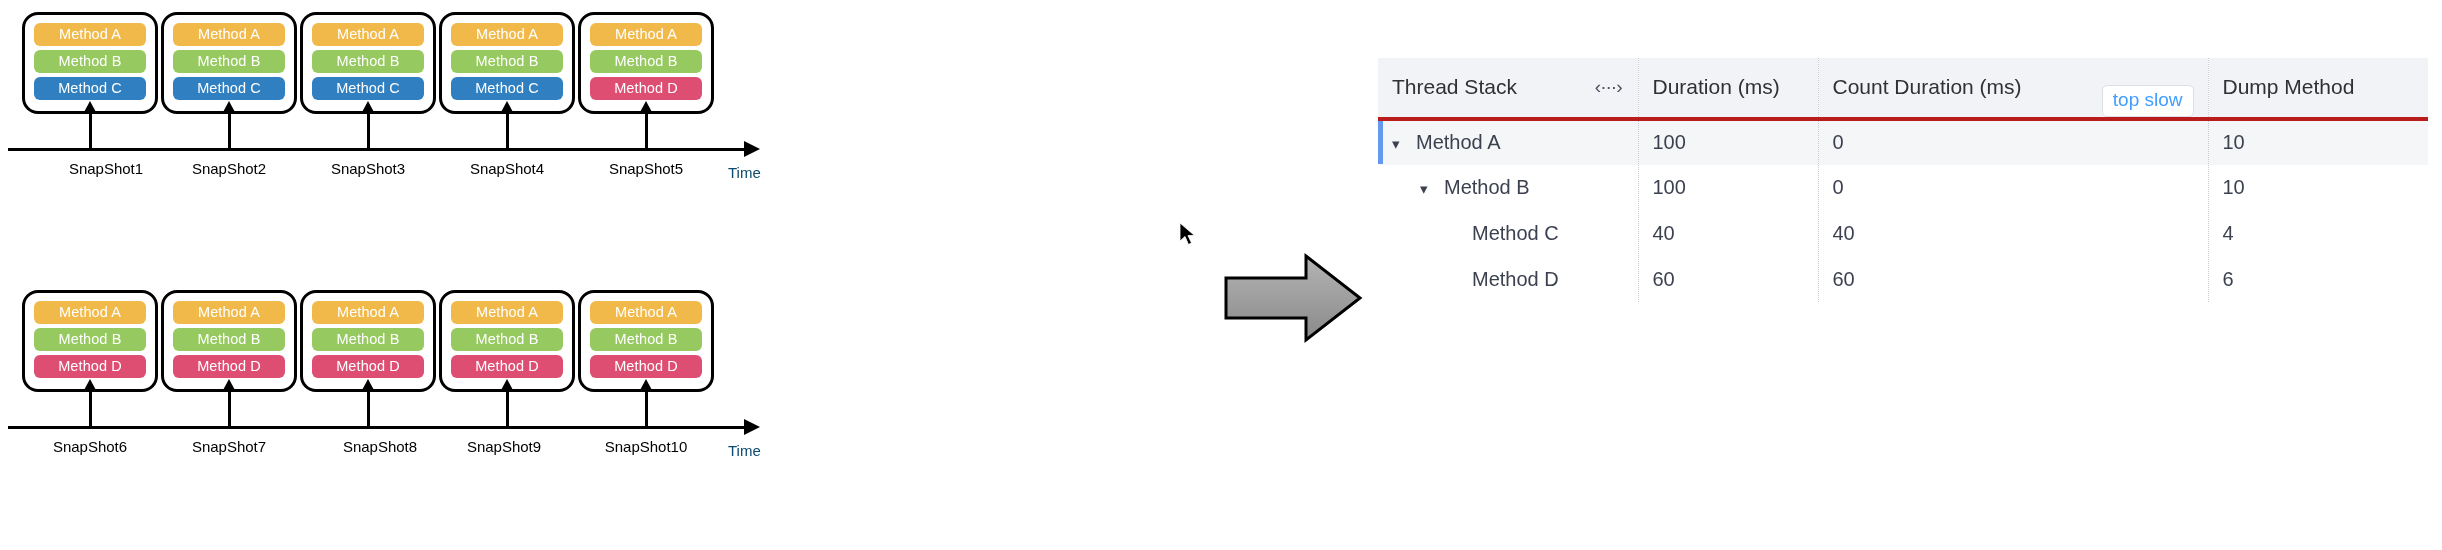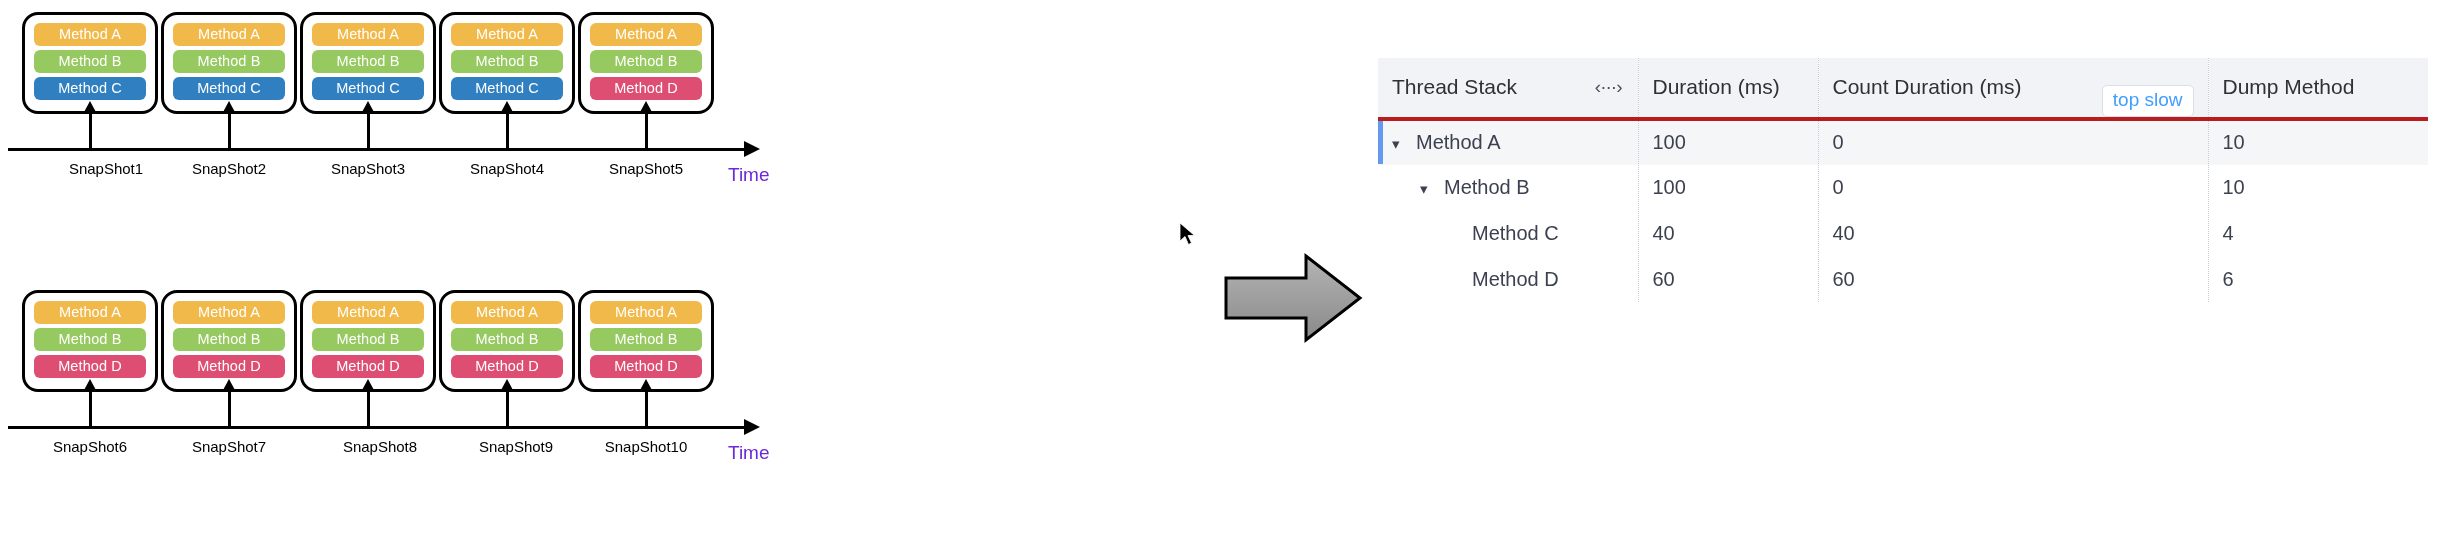--- a/index.html
+++ b/index.html
@@ -63,21 +63,21 @@
     border-right: 7px solid transparent;
     border-bottom: 13px solid #000000;
   }
   .tick-label {
     position: absolute; top: 48px;
     transform: translateX(-50%);
     font-size: 15px; color: #000000; white-space: nowrap;
   }
   .time-label {
     position: absolute; top: 52px; left: 728px;
-    font-size: 19px; color: #6d28d9;
+    font-size: 15px; color: #0c4a6e;
   }
 
   
   .big-arrow { position: absolute; left: 1218px; top: 248px; width: 150px; height: 100px; }
 
   
   .table-panel {
     position: absolute; left: 1378px; top: 58px;
     width: 1050px;
   }
@@ -238,21 +238,21 @@
               <div class="tick-head"></div>
             </div>
             <div class="tick-label" style="left: 229px;">SnapShot7</div>
             <div class="tick" style="left: 366.5px;">
               <div class="tick-head"></div>
             </div>
             <div class="tick-label" style="left: 380px;">SnapShot8</div>
             <div class="tick" style="left: 505.5px;">
               <div class="tick-head"></div>
             </div>
-            <div class="tick-label" style="left: 516px;">SnapShot9</div>
+            <div class="tick-label" style="left: 504px;">SnapShot9</div>
             <div class="tick" style="left: 644.5px;">
               <div class="tick-head"></div>
             </div>
             <div class="tick-label" style="left: 646px;">SnapShot10</div>
             <div class="time-label">Time</div>
           </div>
         </div>
       </div>
   </div>
 

